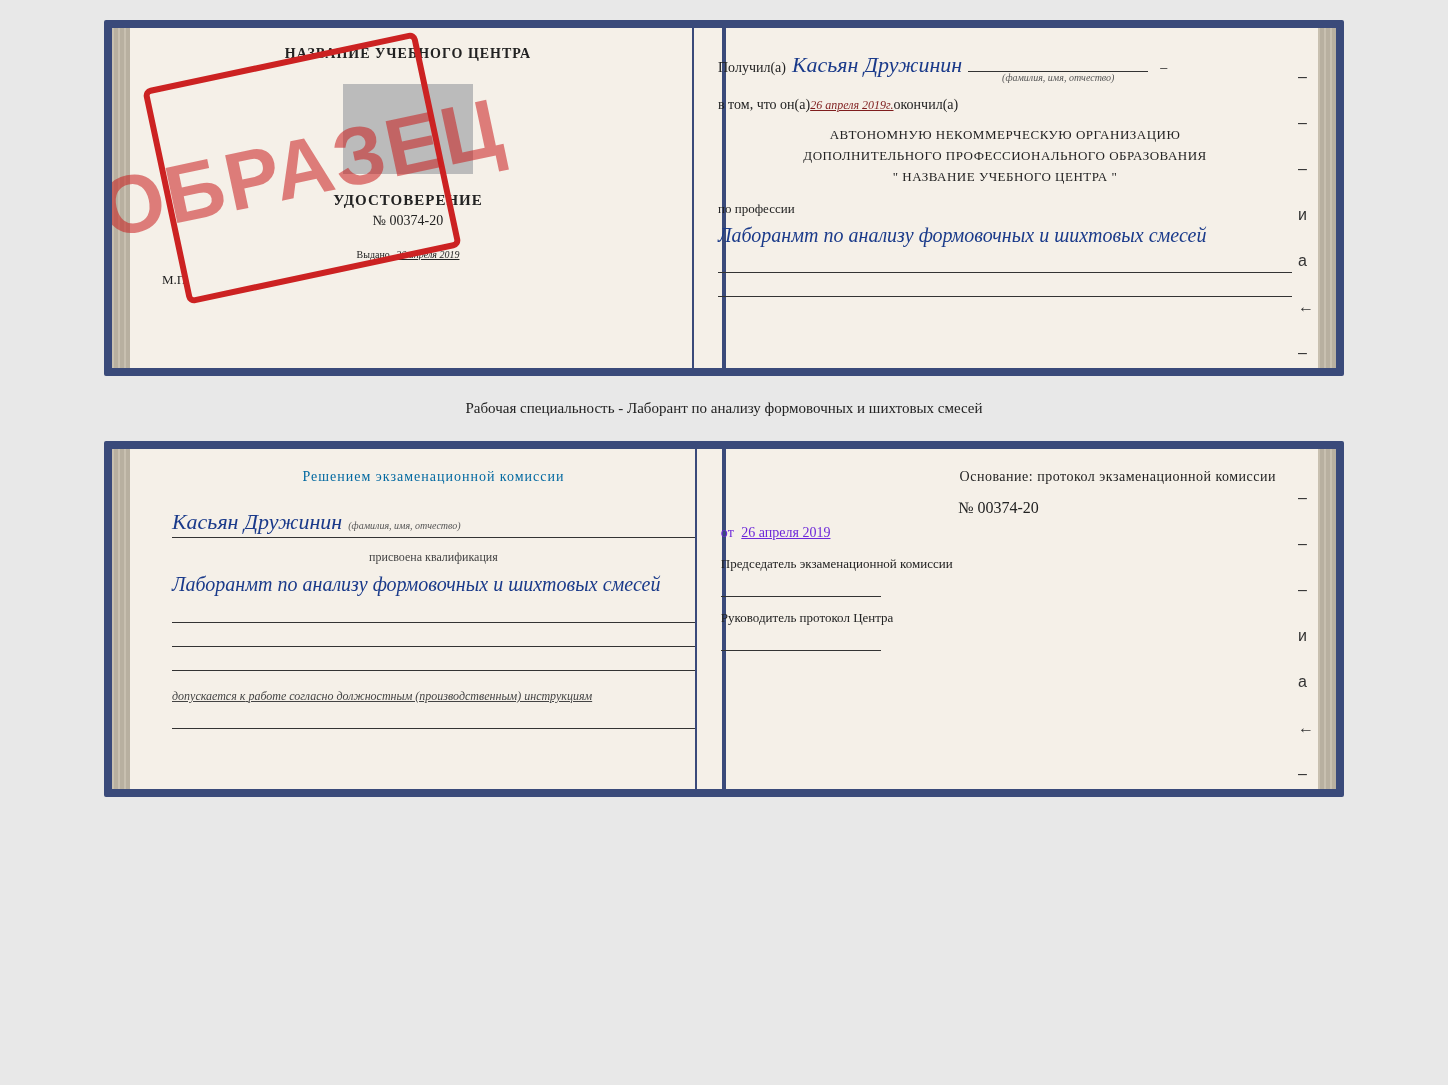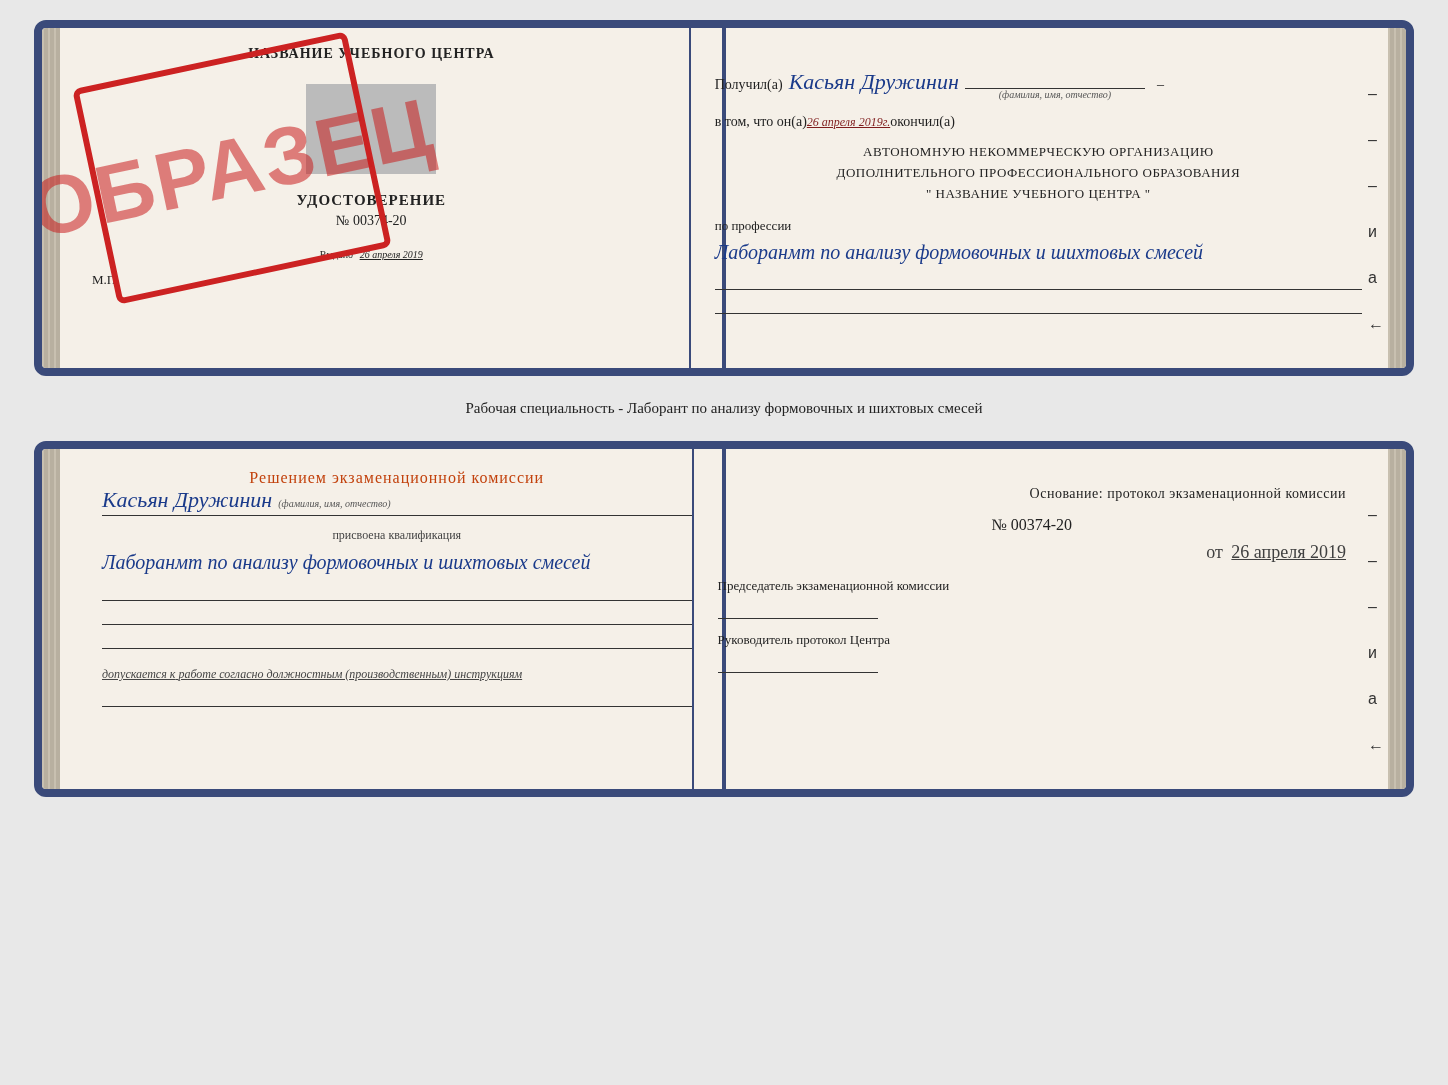--- a/index.html
+++ b/index.html
@@ -10,41 +10,40 @@
       min-height: 1085px;
       display: flex;
       flex-direction: column;
       align-items: center;
       padding: 20px;
       gap: 18px;
     }
 
     .document-section {
       display: flex;
-      width: 1380px;
+      width: 1240px;
       background: #f5f0e8;
       border: 8px solid #3a4a7a;
-      border-radius: 12px;
+      border-radius: 2px;
       position: relative;
       overflow: hidden;
     }
 
     .doc-left {
       flex: 1;
       border-right: 2px solid #3a4a7a;
       padding: 24px 20px;
       position: relative;
       min-height: 340px;
     }
 
     .doc-right {
       flex: 1.1;
       padding: 24px 24px;
       position: relative;
-      margin-top: 17px;
     }
 
     
     .spine-left {
       position: absolute;
       left: 0; top: 0; bottom: 0;
       width: 18px;
       background: repeating-linear-gradient(
         90deg,
         #c8c0b0 0px, #c8c0b0 2px,
@@ -255,25 +254,25 @@
     
     .bottom-doc .doc-left {
       padding: 20px 20px 20px 40px;
     }
 
     .bottom-doc .doc-right {
       padding: 20px 40px 20px 24px;
     }
 
     .resheniyem-text {
-      font-size: 16px;
-      color: #c2410c;
+      font-size: 14px;
+      color: #0369a1;
       text-align: center;
       letter-spacing: 1px;
-      margin-bottom: 0;
+      margin-bottom: 24px;
     }
 
     .handwritten-name2 {
       font-family: 'Brush Script MT', cursive, 'Comic Sans MS';
       font-size: 22px;
       color: #1a3a8a;
       font-style: italic;
     }
 
     .name-row {
@@ -320,23 +319,23 @@
     }
 
     .protokol-number {
       font-size: 16px;
       color: #222;
       text-align: center;
       margin: 8px 0;
     }
 
     .ot-line {
-      font-size: 18px;
-      color: #404040;
-      text-align: right;
+      font-size: 14px;
+      color: #6d28d9;
+      text-align: left;
       margin: 4px 0 14px 0;
     }
 
     .predsedatel-text {
       font-size: 13px;
       color: #222;
       margin: 10px 0 4px 0;
       line-height: 1.4;
     }
 

